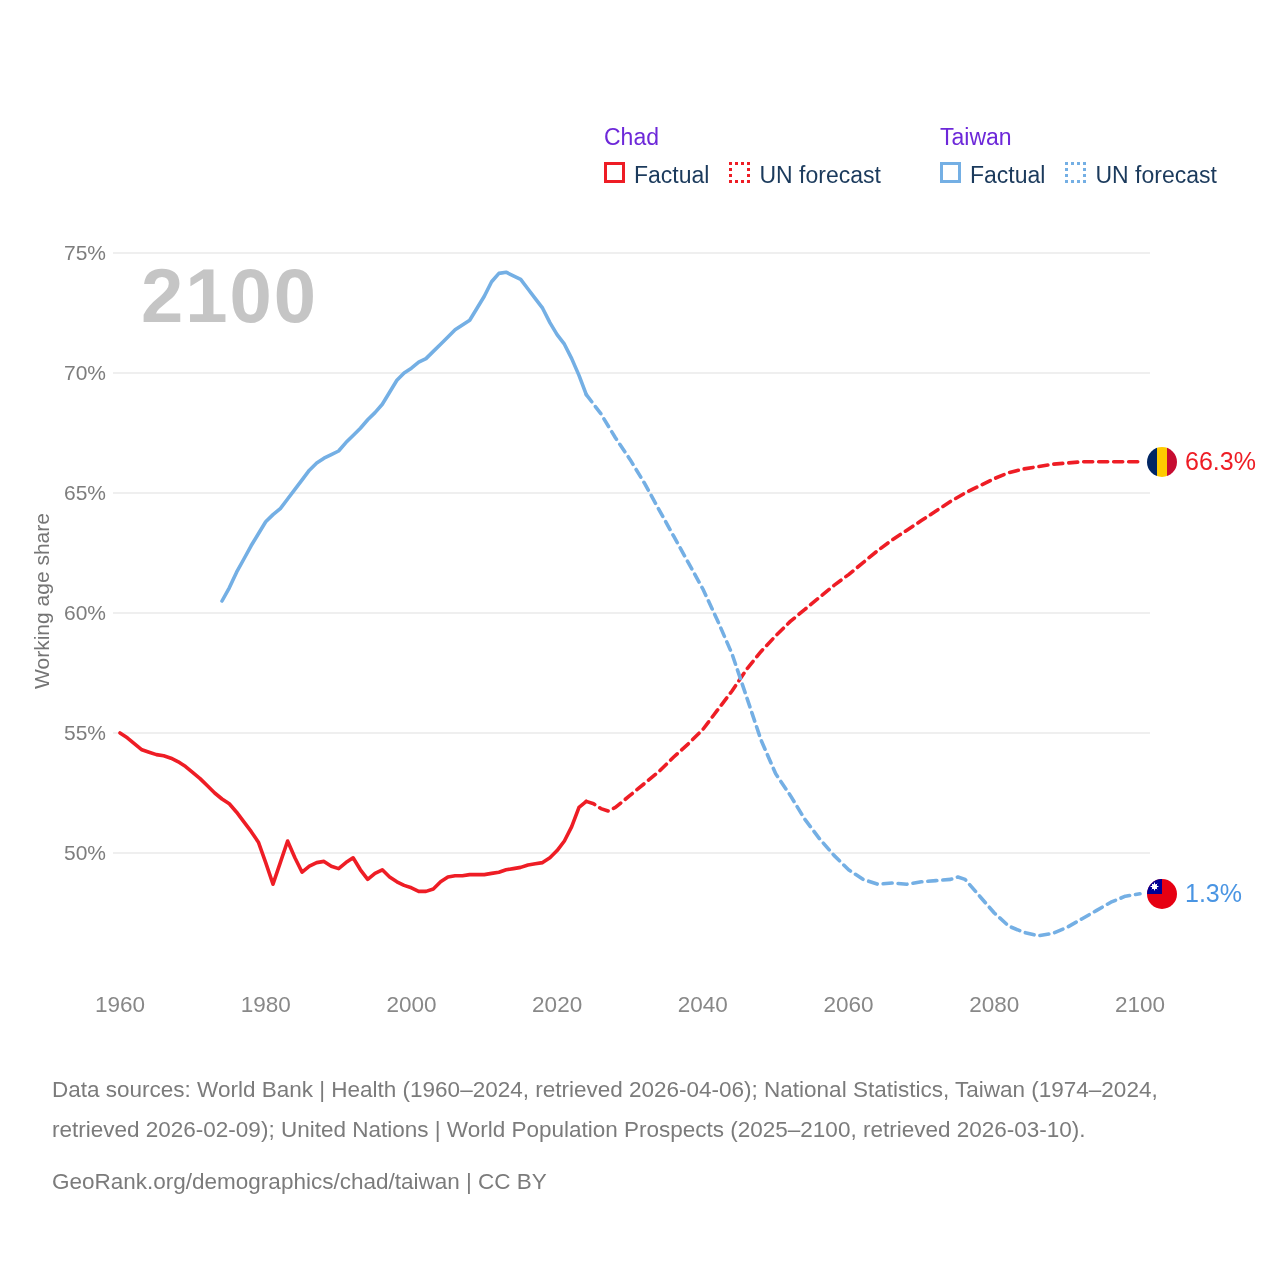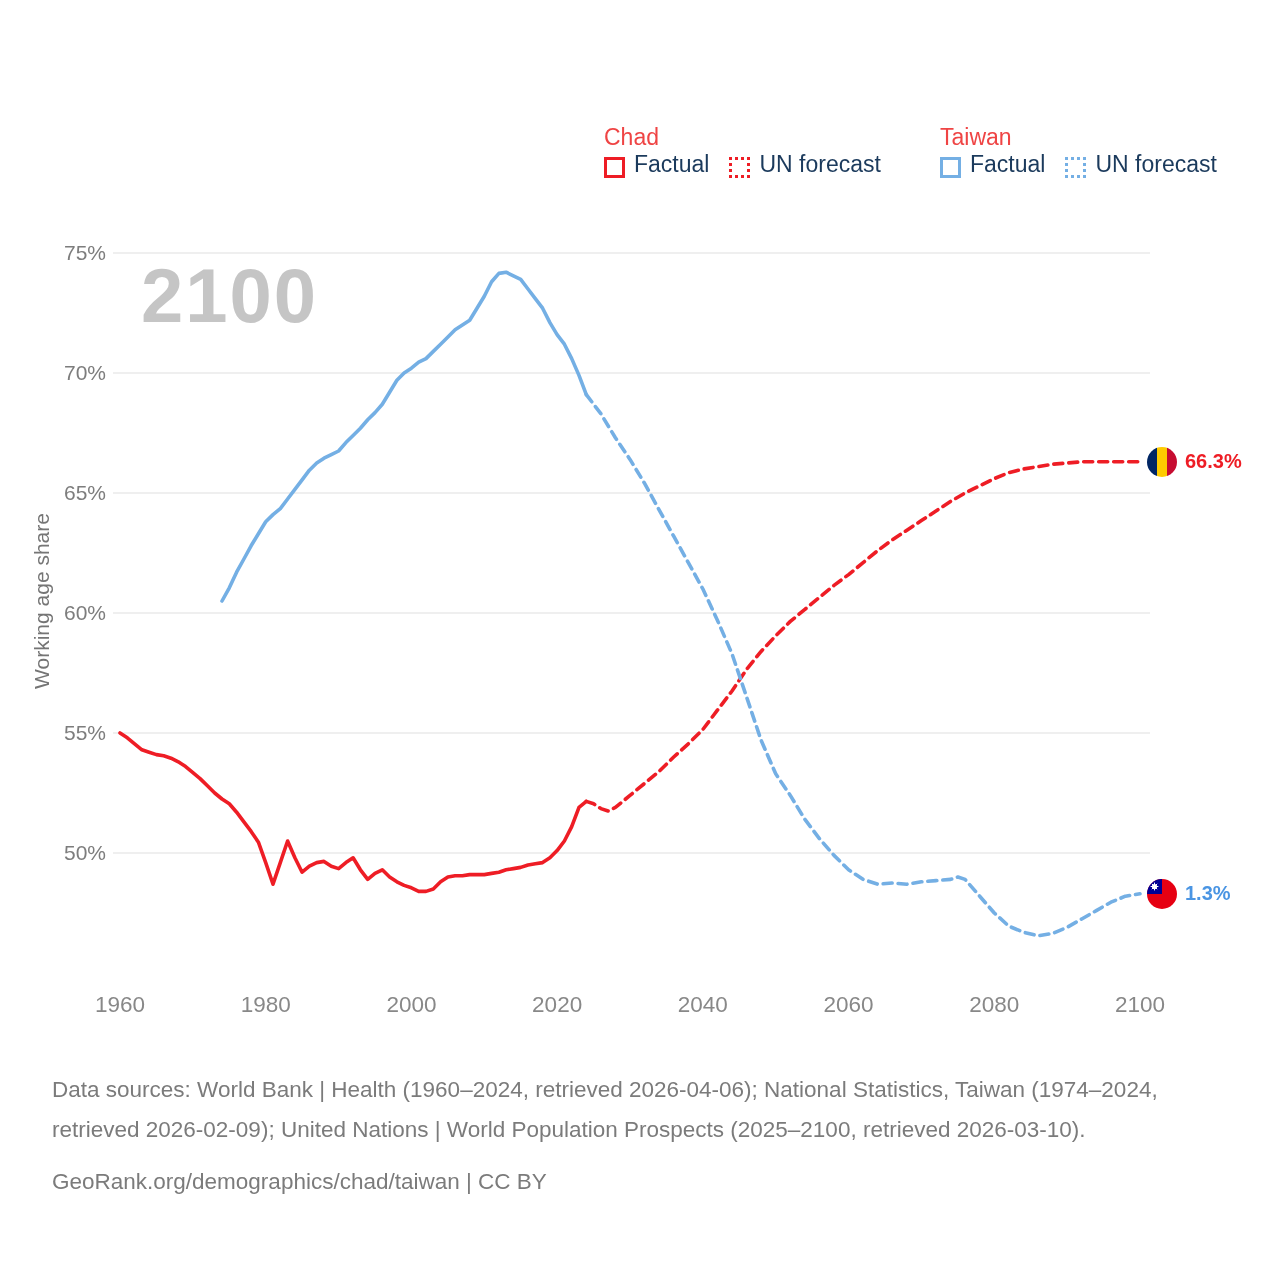--- a/index.html
+++ b/index.html
@@ -2,35 +2,35 @@
 <html><head>
 <meta charset="utf-8">
 <style>
   html,body{margin:0;padding:0;background:#fff;}
   .page{position:relative;width:1280px;height:1280px;background:#fff;overflow:hidden;
         font-family:"Liberation Sans", sans-serif;}
   .page-title{position:absolute;left:30px;top:46px;margin:0;font-size:40px;font-weight:700;
         color:#1b3a5c;letter-spacing:-0.5px;}
   
   .legend-group{position:absolute;top:124px;}
-  .lg-name{font-size:23px;color:#ef4444;}
+  .lg-name{font-size:23px;color:#6d28d9;margin-bottom:11px;}
   .lg-items{display:flex;gap:20px;align-items:center;}
-  .lg-item{display:flex;align-items:flex-end;gap:9px;cursor:pointer;}
+  .lg-item{display:flex;align-items:flex-start;gap:9px;cursor:pointer;}
   .lg-box{width:21px;height:21px;box-sizing:border-box;background:#fff;}
   .lg-box.solid{border:3px solid #888;}
   .lg-box.dotted{border:3px dotted #888;}
   .lg-label{font-size:23px;color:#1b3a5c;}
   
   .chart-svg{position:absolute;left:0;top:0;}
   .watermark{position:absolute;left:141px;top:252px;font-size:76px;font-weight:700;
         color:#c5c5c5;letter-spacing:2px;z-index:0;}
   .y-axis-title{position:absolute;left:-107px;top:588px;width:300px;height:26px;
         text-align:center;font-size:21px;color:#757575;transform:rotate(-90deg);}
   .end-marker{position:absolute;display:flex;align-items:center;gap:8px;z-index:3;}
-  .end-value{font-size:20px;font-weight:700;}
+  .end-value{font-size:25px;font-weight:400;}
   
   .footer{position:absolute;left:40px;top:1058px;width:1185px;color:#7b7b7b;
         font-size:22.5px;line-height:40px;}
   .footer p{margin:12px;}
 </style>
 </head>
 <body>
 
 <div class="page">
 

